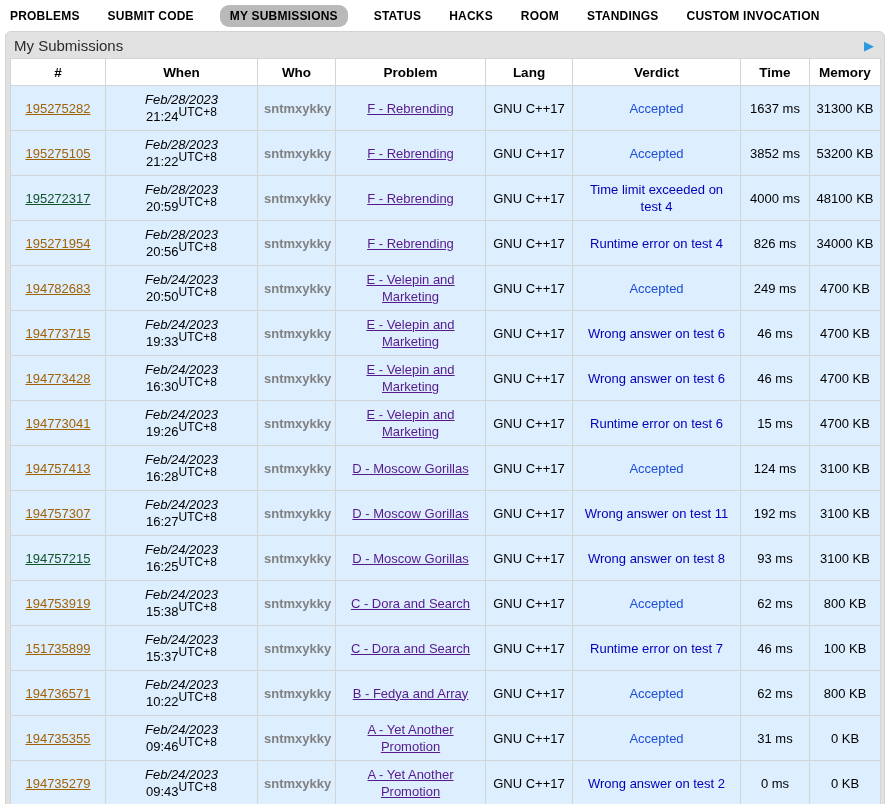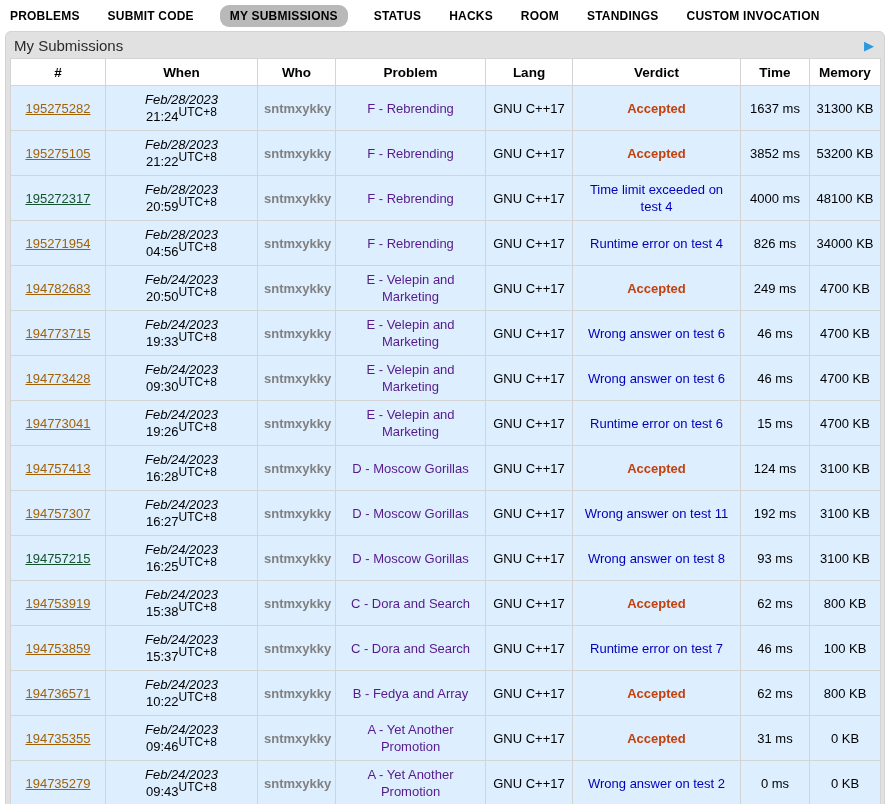--- a/index.html
+++ b/index.html
@@ -22,23 +22,23 @@
 
   table { width:100%; border-collapse:collapse; background:#fff; table-layout:fixed; }
   th { background:#fff; font-size:13.5px; font-weight:bold; color:#000;
     border:1px solid #d4d4d4; padding:4px 2px; height:18px; }
   td { background:#ddeeff; border:1px solid #d4d4d4; text-align:center;
     font-size:13px; line-height:17px; padding:3px 6px; height:38px;
     overflow:hidden; }
 
   a.id-link { color:#a16207; text-decoration:underline; cursor:pointer; }
   a.id-link.visited { color:#14532d; }
-  a.problem-link { color:#551a8b; cursor:pointer; }
+  a.problem-link { color:#551a8b; text-decoration:underline; cursor:pointer; }
   .who { color:#808080; font-weight:bold; cursor:pointer; text-decoration:none;margin-top:24px; }
-  .verdict-accepted { color:#c2410c; font-weight:bold; }
+  .verdict-accepted { color:#1d4ed8; font-weight:normal; }
   .verdict-rejected { color:#0000b8; }
   sup.tz { font-size:12px; line-height:0; vertical-align:super; }
   .when-date { white-space:nowrap;font-style:italic; }
   .when-time { white-space:nowrap; }
 </style>
 </head>
 <body>
 
 <div class="nav" id="nav">
     <a class="nav-item">PROBLEMS</a>
@@ -145,21 +145,21 @@
     <td>4000 ms</td>
     <td>48100 KB</td>
   </tr>
 
   <tr>
     <td>
       <a class="id-link">195271954</a>
     </td>
     <td>
       <div class="when-date">Feb/28/2023</div>
-      <div class="when-time"><span>04:56</span><sup class="tz">UTC+8</sup></div>
+      <div class="when-time"><span>20:56</span><sup class="tz">UTC+8</sup></div>
     </td>
     <td>
       <a class="who">sntmxykky</a>
     </td>
     <td>
       <a class="problem-link">F - Rebrending</a>
     </td>
     <td>GNU C++17</td>
     <td>
       <span class="verdict verdict-rejected">Runtime error on test 4</span>
@@ -211,21 +211,21 @@
     <td>46 ms</td>
     <td>4700 KB</td>
   </tr>
 
   <tr>
     <td>
       <a class="id-link">194773428</a>
     </td>
     <td>
       <div class="when-date">Feb/24/2023</div>
-      <div class="when-time"><span>09:30</span><sup class="tz">UTC+8</sup></div>
+      <div class="when-time"><span>16:30</span><sup class="tz">UTC+8</sup></div>
     </td>
     <td>
       <a class="who">sntmxykky</a>
     </td>
     <td>
       <a class="problem-link">E - Velepin and Marketing</a>
     </td>
     <td>GNU C++17</td>
     <td>
       <span class="verdict verdict-rejected">Wrong answer on test 6</span>
@@ -339,21 +339,21 @@
     <td>GNU C++17</td>
     <td>
       <span class="verdict verdict-accepted">Accepted</span>
     </td>
     <td>62 ms</td>
     <td>800 KB</td>
   </tr>
 
   <tr>
     <td>
-      <a class="id-link">194753859</a>
+      <a class="id-link">151735899</a>
     </td>
     <td>
       <div class="when-date">Feb/24/2023</div>
       <div class="when-time"><span>15:37</span><sup class="tz">UTC+8</sup></div>
     </td>
     <td>
       <a class="who">sntmxykky</a>
     </td>
     <td>
       <a class="problem-link">C - Dora and Search</a>

